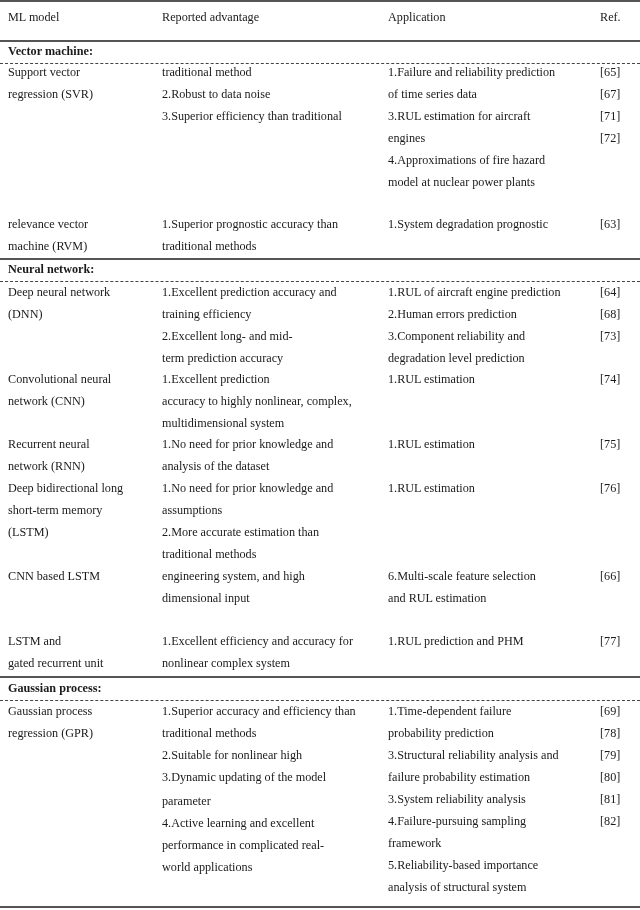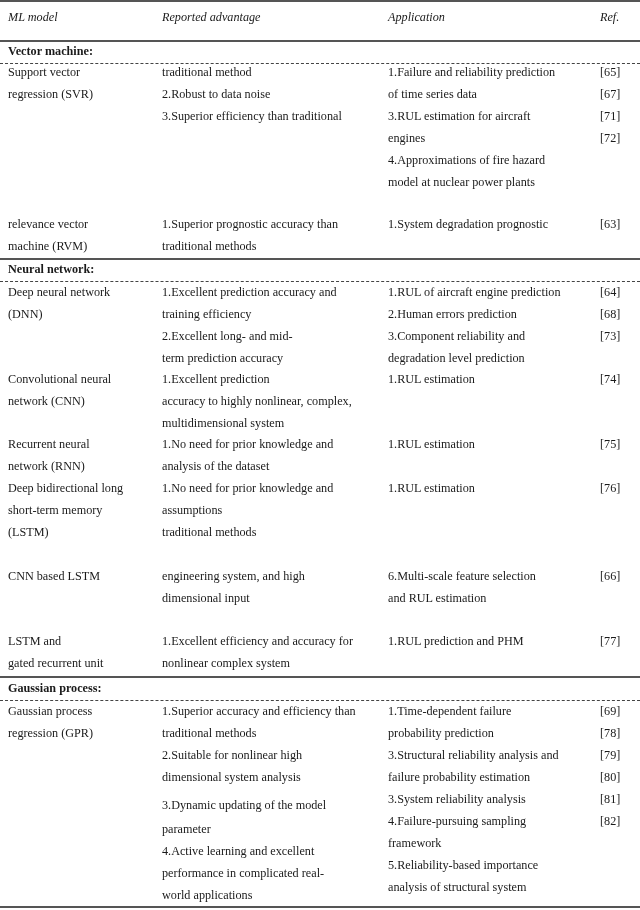--- a/index.html
+++ b/index.html
@@ -2,21 +2,21 @@
 <html><head>
 <meta charset="utf-8">
 <style>
   html, body { margin:0; padding:0; background:#ffffff; }
   body { width:640px; height:910px; overflow:hidden; font-family:"Liberation Serif","DejaVu Serif",serif; color:#1a1a1a; font-size:12.2px; }
   .table { position:relative; width:640px; }
   .rule-top { position:absolute; left:0; top:0; width:640px; height:2px; background:#555; }
   .rule { position:absolute; left:0; width:640px; height:1.5px; background:#555; }
   .dash { position:absolute; left:0; width:640px; height:0; border-top:1px dashed #444; }
   .cell { position:absolute; line-height:22px; white-space:nowrap; }
-  .hdr { position:absolute; line-height:22px; top:6px;font-style:italic; }
+  .hdr { position:absolute; line-height:22px; top:6px; }
   .section { position:absolute; left:8px; font-weight:bold; line-height:22px; }
   .c1 { left:8px; }
   .c2 { left:162px; }
   .c3 { left:388px; }
   .c4 { left:600px; }
   .line { display:block; height:22px; }
 </style>
 </head>
 <body>
 
@@ -130,20 +130,21 @@
   </div>
 
   <div class="cell c1" style="top:477px">
     <span class="line">Deep bidirectional long</span>
     <span class="line">short-term memory</span>
     <span class="line">(LSTM)</span>
   </div>
   <div class="cell c2" style="top:477px">
     <span class="line">1.No need for prior knowledge and</span>
     <span class="line">assumptions</span>
+    <span class="line">2.More accurate estimation than</span>
     <span class="line">traditional methods</span>
   </div>
   <div class="cell c3" style="top:477px">
     <span class="line">1.RUL estimation</span>
   </div>
   <div class="cell c4" style="top:477px">
     <span class="line">[76]</span>
   </div>
 
   <div class="cell c1" style="top:565px">
@@ -182,21 +183,20 @@
   <div class="dash" style="top:700px"></div>
 
   <div class="cell c1" style="top:700px">
     <span class="line">Gaussian process</span>
     <span class="line">regression (GPR)</span>
   </div>
   <div class="cell c2" style="top:700px">
     <span class="line">1.Superior accuracy and efficiency than</span>
     <span class="line">traditional methods</span>
     <span class="line">2.Suitable for nonlinear high</span>
-    <span class="line" style="height:28px">dimensional system analysis</span>
     <span class="line" style="height:24px">3.Dynamic updating of the model</span>
     <span class="line">parameter</span>
     <span class="line">4.Active learning and excellent</span>
     <span class="line">performance in complicated real-</span>
     <span class="line">world applications</span>
   </div>
   <div class="cell c3" style="top:700px">
     <span class="line">1.Time-dependent failure</span>
     <span class="line">probability prediction</span>
     <span class="line">3.Structural reliability analysis and</span>

